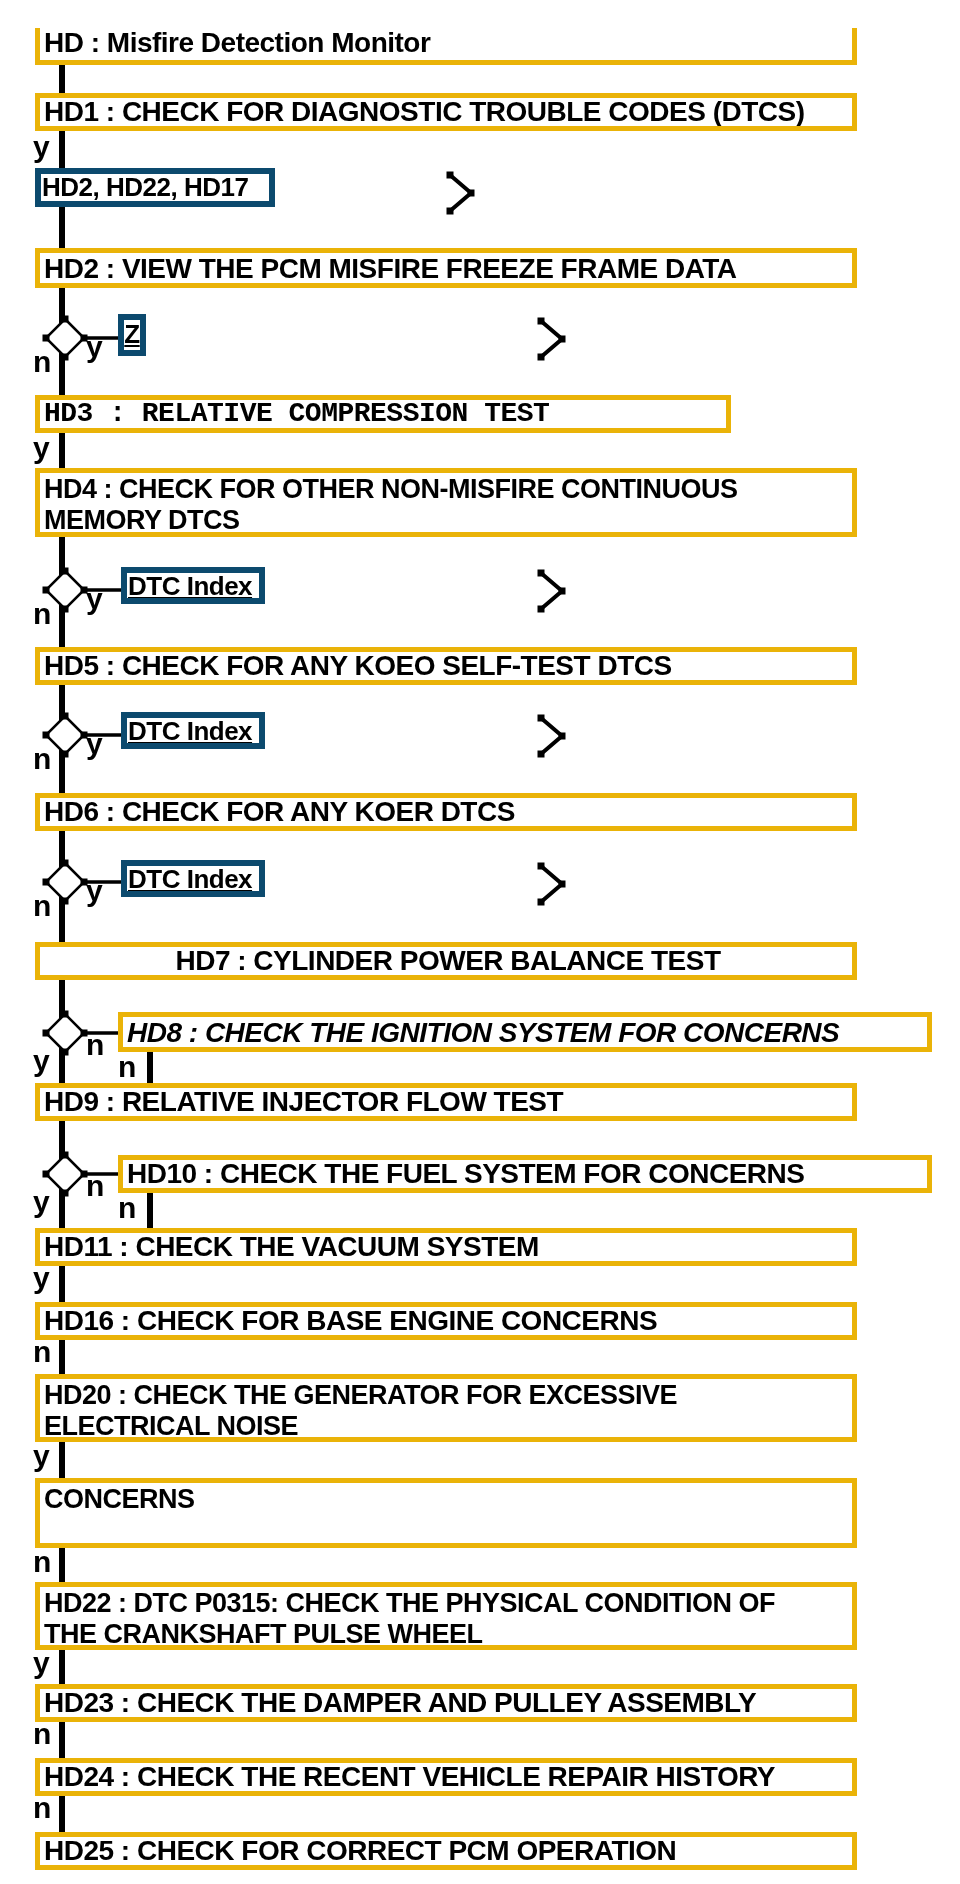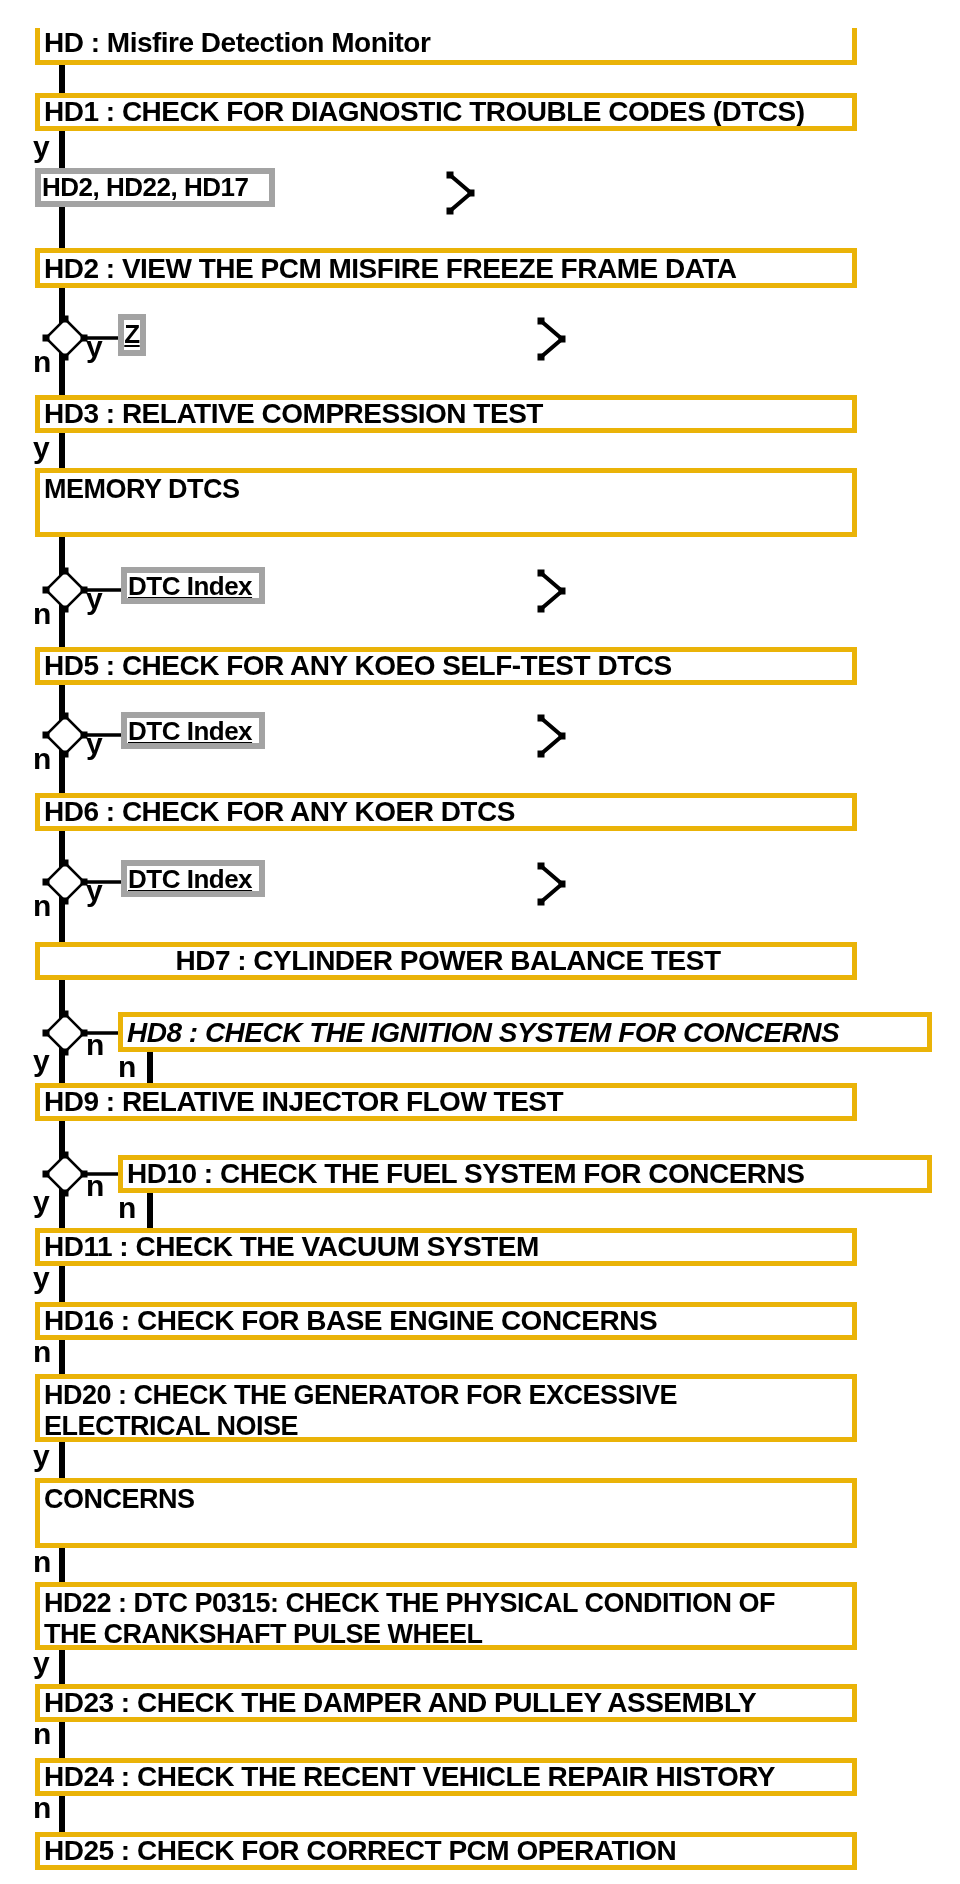--- a/index.html
+++ b/index.html
@@ -25,21 +25,21 @@
     padding:0 0 0 4px;
     white-space:nowrap;
     overflow:hidden;
   }
   .box.two{font-size:27px;line-height:31px;padding-top:1px;white-space:normal;}
   .box.open-top{border-top:none;}
   .smallbox{
     position:absolute;
     z-index:2;
     background:#fff;
-    border:6px solid #a3a3a3;
+    border:6px solid #0c4a6e;
     box-sizing:border-box;
     font-weight:bold;
     font-size:26px;
     line-height:26px;
     letter-spacing:-0.5px;
     padding:0 1px;
     white-space:nowrap;
     overflow:hidden;
   }
   .linktext{text-decoration:underline;}
@@ -114,25 +114,26 @@
   </div>
 
   <div class="box" style="left:35px;top:248px;width:822px;height:40px;padding-top:2px;">
     <span>HD2 : VIEW THE PCM MISFIRE FREEZE FRAME DATA</span>
   </div>
 
   <div class="smallbox zbox" style="left:118px;top:314px;width:28px;height:42px;line-height:29px;">
     <span class="linktext">Z</span>
   </div>
 
-  <div class="box" style="left:35px;top:395px;width:822px;height:38px;">
+  <div class="box" style="left:35px;top:395px;width:696px;height:38px;font-family:Liberation Mono, monospace;">
     <span>HD3 : RELATIVE COMPRESSION TEST</span>
   </div>
 
   <div class="box two" style="left:35px;top:468px;width:822px;height:69px;">
+    <div>HD4 : CHECK FOR OTHER NON-MISFIRE CONTINUOUS</div>
     <div>MEMORY DTCS</div>
   </div>
 
   <div class="smallbox" style="left:121px;top:567px;width:144px;height:37px;">
     <span class="linktext">DTC Index</span>
   </div>
 
   <div class="box" style="left:35px;top:647px;width:822px;height:38px;">
     <span>HD5 : CHECK FOR ANY KOEO SELF-TEST DTCS</span>
   </div>

